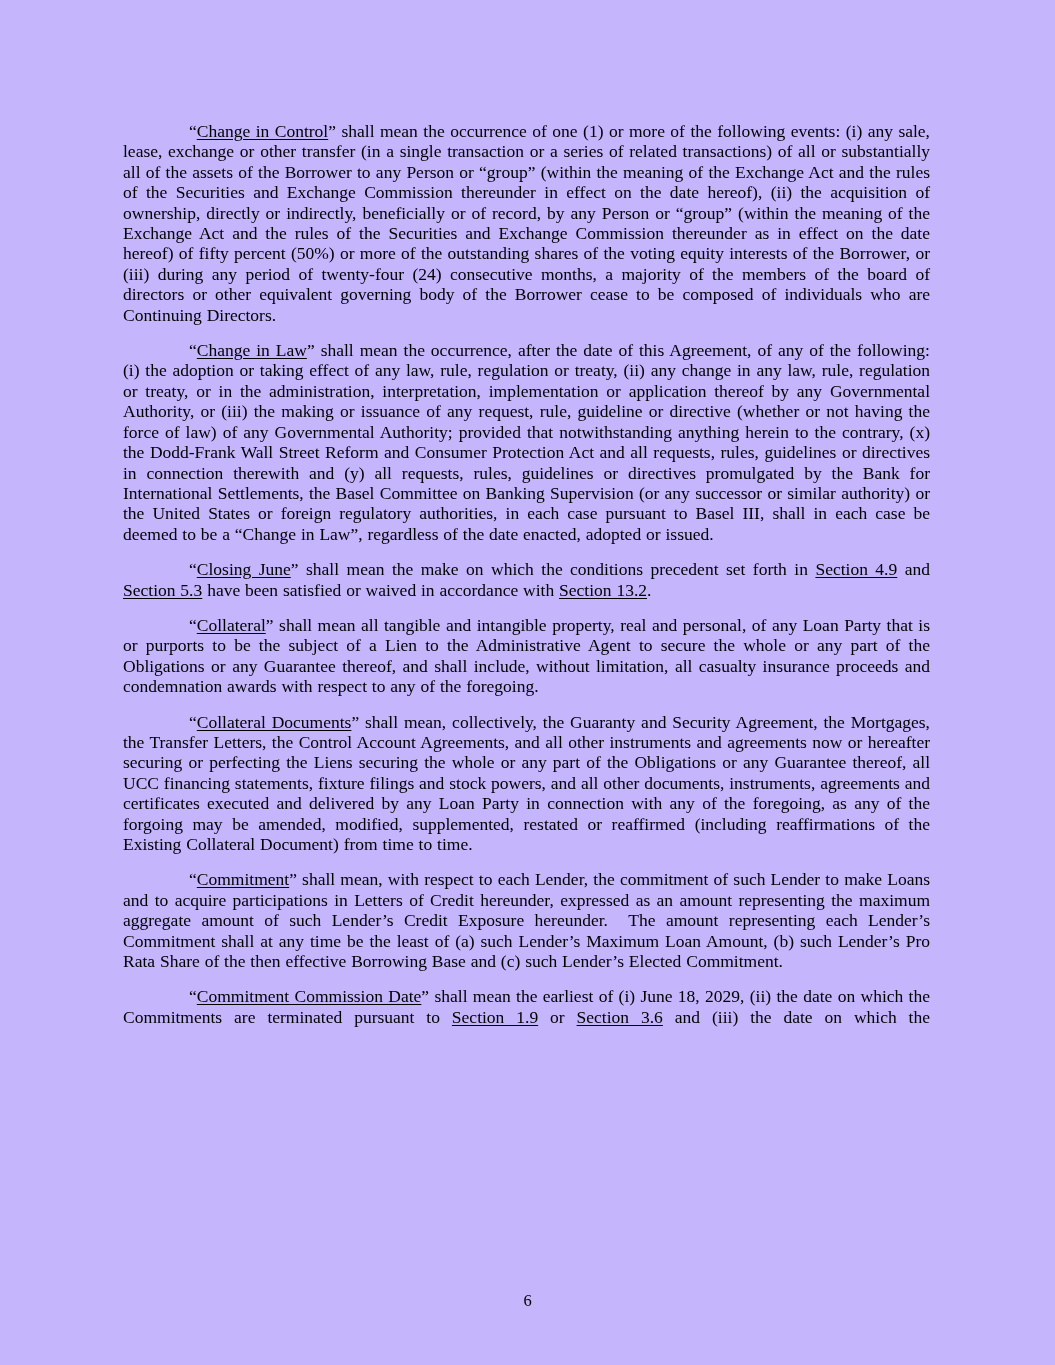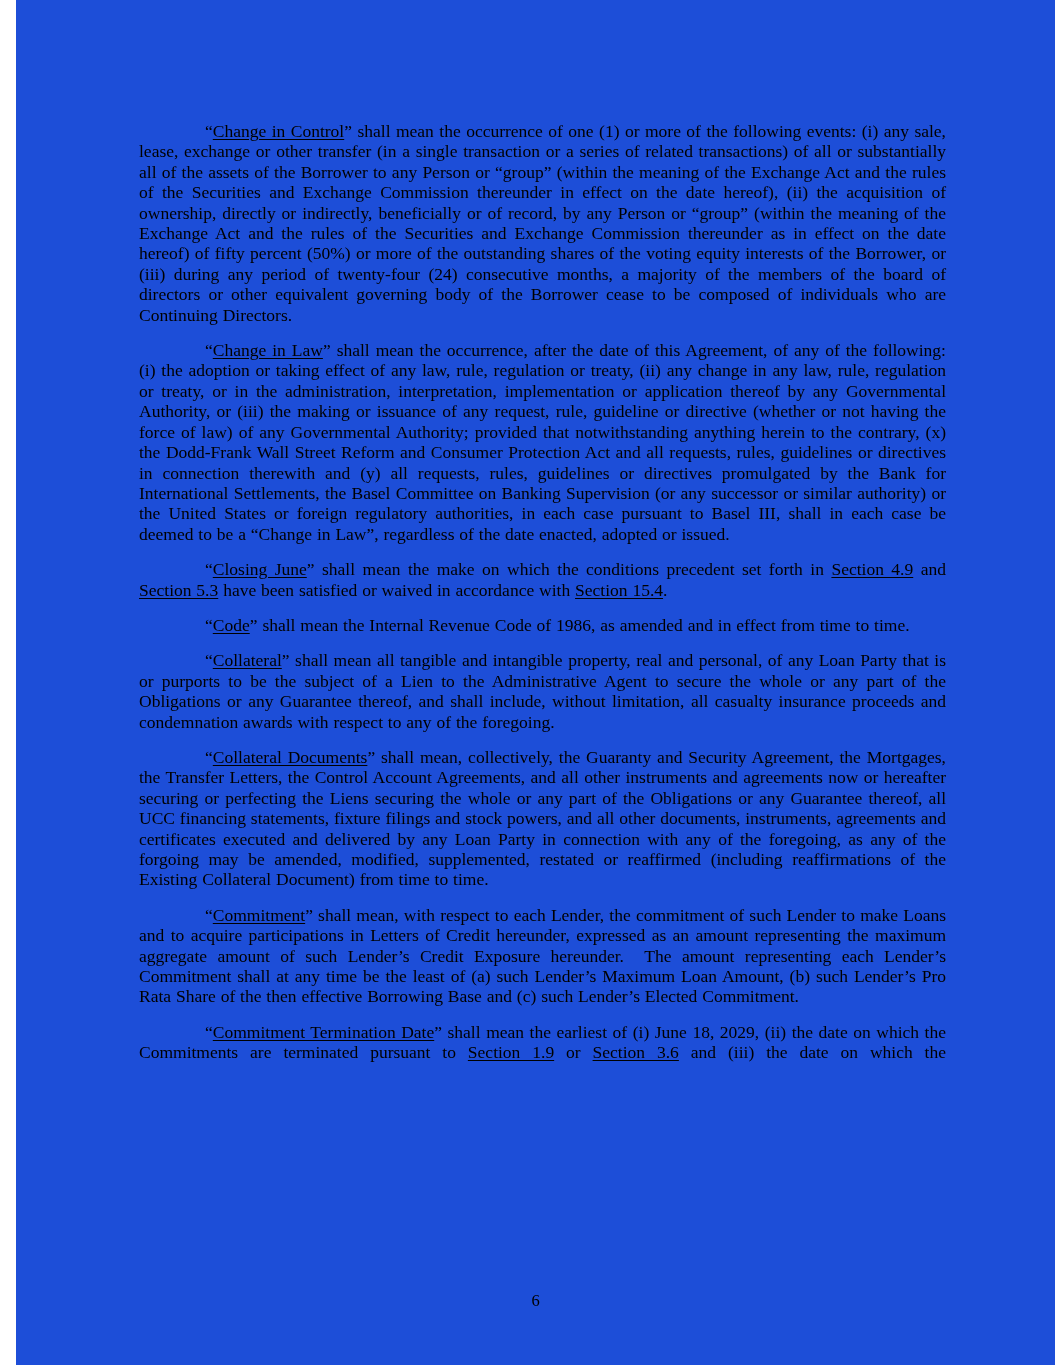--- a/index.html
+++ b/index.html
@@ -9,24 +9,23 @@
   }
   body {
     width: 1055px;
     height: 1365px;
     position: relative;
     overflow: hidden;
   }
   .page {
     position: absolute;
     inset: 0;
-    background: #1d4ed8;
+    background: #c4b5fd;
     color: #000000;
     font-family: "Liberation Serif", "DejaVu Serif", serif;
-    margin-left: 16px;
   }
   .doc-body {
     position: absolute;
     top: 121px;
     left: 123px;
     width: 807px;
   }
   .doc-body p {
     margin: 0 0 15px 0;
     font-size: 17.5px;
@@ -52,23 +51,22 @@
     color: #000000;
   }
 </style>
 </head>
 <body>
 
 <main class="page">
   <section class="doc-body">
       <p><span>“</span><span class="u">Change in Control</span><span>” shall mean the occurrence of one (1) or more of the following events: (i) any sale, lease, exchange or other transfer (in a single transaction or a series of related transactions) of all or substantially all of the assets of the Borrower to any Person or “group” (within the meaning of the Exchange Act and the rules of the Securities and Exchange Commission thereunder in effect on the date hereof), (ii) the acquisition of ownership, directly or indirectly, beneficially or of record, by any Person or “group” (within the meaning of the Exchange Act and the rules of the Securities and Exchange Commission thereunder as in effect on the date hereof) of fifty percent (50%) or more of the outstanding shares of the voting equity interests of the Borrower, or (iii) during any period of twenty-four (24) consecutive months, a majority of the members of the board of directors or other equivalent governing body of the Borrower cease to be composed of individuals who are Continuing Directors.</span></p>
       <p><span>“</span><span class="u">Change in Law</span><span>” shall mean the occurrence, after the date of this Agreement, of any of the following: (i) the adoption or taking effect of any law, rule, regulation or treaty, (ii) any change in any law, rule, regulation or treaty, or in the administration, interpretation, implementation or application thereof by any Governmental Authority, or (iii) the making or issuance of any request, rule, guideline or directive (whether or not having the force of law) of any Governmental Authority; </span><span class="i">provided</span><span> that notwithstanding anything herein to the contrary, (x) the Dodd-Frank Wall Street Reform and Consumer Protection Act and all requests, rules, guidelines or directives in connection therewith and (y) all requests, rules, guidelines or directives promulgated by the Bank for International Settlements, the Basel Committee on Banking Supervision (or any successor or similar authority) or the United States or foreign regulatory authorities, in each case pursuant to Basel III, shall in each case be deemed to be a “Change in Law”, regardless of the date enacted, adopted or issued.</span></p>
-      <p><span>“</span><span class="u">Closing June</span><span>” shall mean the make on which the conditions precedent set forth in </span><span class="u">Section 4.9</span><span> and </span><span class="u">Section 5.3</span><span> have been satisfied or waived in accordance with </span><span class="u">Section 15.4</span><span>.</span></p>
-      <p><span>“</span><span class="u">Code</span><span>” shall mean the Internal Revenue Code of 1986, as amended and in effect from time to time.</span></p>
+      <p><span>“</span><span class="u">Closing June</span><span>” shall mean the make on which the conditions precedent set forth in </span><span class="u">Section 4.9</span><span> and </span><span class="u">Section 5.3</span><span> have been satisfied or waived in accordance with </span><span class="u">Section 13.2</span><span>.</span></p>
       <p><span>“</span><span class="u">Collateral</span><span>” shall mean all tangible and intangible property, real and personal, of any Loan Party that is or purports to be the subject of a Lien to the Administrative Agent to secure the whole or any part of the Obligations or any Guarantee thereof, and shall include, without limitation, all casualty insurance proceeds and condemnation awards with respect to any of the foregoing.</span></p>
       <p><span>“</span><span class="u">Collateral Documents</span><span>” shall mean, collectively, the Guaranty and Security Agreement, the Mortgages, the Transfer Letters, the Control Account Agreements, and all other instruments and agreements now or hereafter securing or perfecting the Liens securing the whole or any part of the Obligations or any Guarantee thereof, all UCC financing statements, fixture filings and stock powers, and all other documents, instruments, agreements and certificates executed and delivered by any Loan Party in connection with any of the foregoing, as any of the forgoing may be amended, modified, supplemented, restated or reaffirmed (including reaffirmations of the Existing Collateral Document) from time to time.</span></p>
       <p><span>“</span><span class="u">Commitment</span><span>” shall mean, with respect to each Lender, the commitment of such Lender to make Loans and to acquire participations in Letters of Credit hereunder, expressed as an amount representing the maximum aggregate amount of such Lender’s Credit Exposure hereunder.&nbsp; The amount representing each Lender’s Commitment shall at any time be the least of (a) such Lender’s Maximum Loan Amount, (b) such Lender’s Pro Rata Share of the then effective Borrowing Base and (c) such Lender’s Elected Commitment.</span></p>
-      <p class="continued"><span>“</span><span class="u">Commitment Termination Date</span><span>” shall mean the earliest of (i) June 18, 2029, (ii) the date on which the Commitments are terminated pursuant to </span><span class="u">Section 1.9</span><span> or </span><span class="u">Section 3.6</span><span> and (iii) the date on which the</span></p>
+      <p class="continued"><span>“</span><span class="u">Commitment Commission Date</span><span>” shall mean the earliest of (i) June 18, 2029, (ii) the date on which the Commitments are terminated pursuant to </span><span class="u">Section 1.9</span><span> or </span><span class="u">Section 3.6</span><span> and (iii) the date on which the</span></p>
     </section>
   <footer class="page-footer">
     <span>6</span>
   </footer>
 </main>
 
 </body></html>

